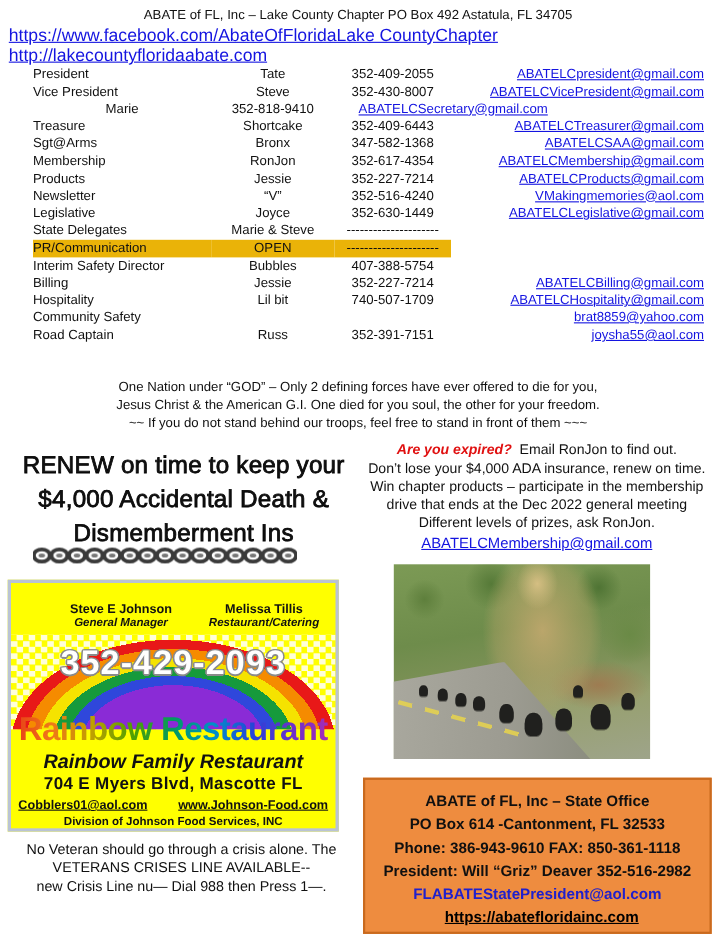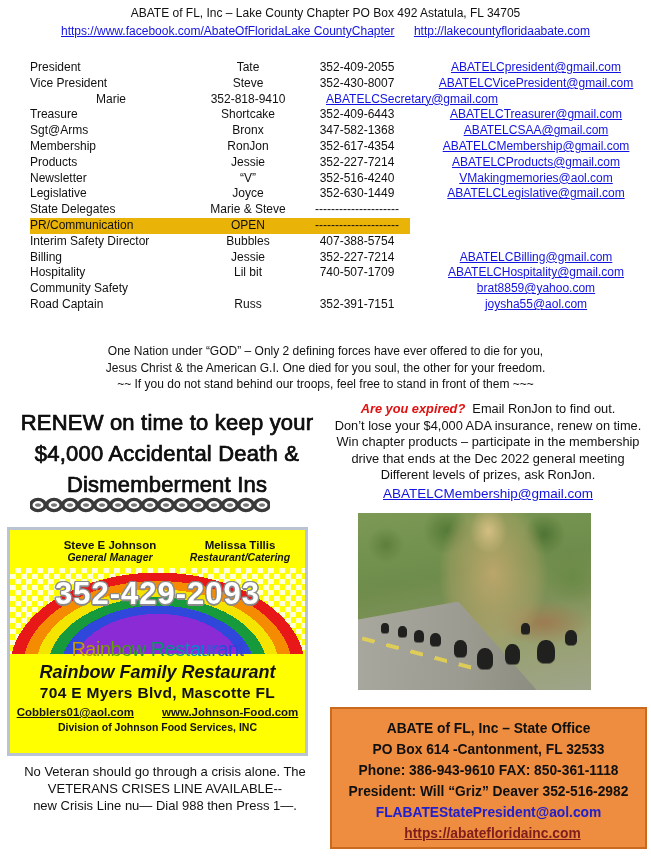--- a/index.html
+++ b/index.html
@@ -5,64 +5,64 @@
   * { margin:0; padding:0; box-sizing:border-box; }
   html,body { background:#ffffff; }
   body {
     width:651px; height:857px; position:relative; overflow:hidden;
     font-family:"Liberation Sans","DejaVu Sans",sans-serif; color:#111;
   }
   .link { color:#1414E0; text-decoration:underline; cursor:pointer; }
 
   
   .header { position:absolute; top:6px; left:0; width:651px; text-align:center; font-size:12px; }
-  .h-links { position:absolute; top:24px; left:0; width:651px; text-align:center; font-size:12px; }
+  .h-links { position:absolute; top:24px; left:0; width:651px; text-align:left; font-size:16px; }
   .h-links a { margin:0 8px; }
 
   
   .officers { position:absolute; top:60px; left:30px; width:610px; font-size:12px; }
   .orow { display:grid; grid-template-columns:162px 112px 106px 1fr; line-height:15.8px; height:15.8px; }
   .c-role { text-align:left; }
   .c-name { text-align:center; }
   .c-phone { text-align:center; }
-  .c-email { text-align:center; padding-left:22px; white-space:nowrap; }
+  .c-email { text-align:right; padding-left:22px; white-space:nowrap; }
   .orow.hl .c-role, .orow.hl .c-name, .orow.hl .c-phone { background:#eab308; }
 
   
   .quote { position:absolute; top:343px; left:0; width:651px; text-align:center; font-size:12px; line-height:16.5px; }
 
   
   .renew { position:absolute; top:407px; left:0; width:334px; text-align:center;
            font-size:22px; font-weight:normal; line-height:31px; -webkit-text-stroke:0.7px #000; letter-spacing:0.2px; }
 
   
   .expired { position:absolute; top:401px; left:327px; width:322px; text-align:center; font-size:12.8px; line-height:16.6px; }
   .expired .red { color:#E01010; font-weight:bold; font-style:italic;margin-top:12px; }
   .expired .mail { display:inline-block; margin-top:2px; font-size:13.5px; }
 
   
   .chain { position:absolute; top:496px; left:30px; width:240px; height:18px; }
 
   
   .ad { position:absolute; top:527px; left:7px; width:301px; height:229px;
         background:#FFFF00; border:3px solid #B9C3D4; text-align:center; overflow:hidden; }
-  .ad-names { display:flex; padding-top:9px;margin-left:35px; }
+  .ad-names { display:flex; padding-top:18px;margin-left:35px; }
   .ad-names > div { width:50%; }
   .ad-names .nm { font-size:11.5px; font-weight:bold; }
   .ad-names .tt { font-size:10.5px; font-weight:bold; font-style:italic; }
   .rainbow { position:relative; margin-top:5px; height:86px;
     background:
       radial-gradient(ellipse 152px 98px at 50% 116%, #8A2BD6 0 55%, #2F47DB 55% 63.5%, #169A3C 63.5% 72%, #F5E300 72% 80%, #F58B00 80% 88.5%, #E81818 88.5% 97%, transparent 97%),
       repeating-conic-gradient(rgba(255,255,255,0.85) 0% 25%, rgba(255,255,255,0) 25% 50%);
     background-size:auto, 11px 11px; }
   .rainbow .phone { position:absolute; top:8px; left:0; width:100%;
     font-size:31px; font-weight:bold; color:#fff; letter-spacing:1px;
     text-shadow:-1.5px 0 #8a8a8a, 1.5px 0 #8a8a8a, 0 -1.5px #8a8a8a, 0 1.5px #8a8a8a,
                 -1px -1px #8a8a8a, 1px -1px #8a8a8a, -1px 1px #8a8a8a, 1px 1px #8a8a8a; }
-  .brand { position:relative; margin-top:-16px; font-size:20px; font-weight:normal; letter-spacing:-0.5px;
+  .brand { position:relative; margin-top:-16px; font-size:30px; font-weight:bold; letter-spacing:-0.5px;
     background:linear-gradient(90deg,#E63917,#F07818,#BFA000,#4FA000,#009A60,#0090C8,#2742D8,#7030C8,#B22BB2);
     -webkit-background-clip:text; background-clip:text; color:transparent; }
   .ad .subtitle { font-size:18px; font-weight:bold; font-style:italic; margin-top:1px; }
   .ad .addr { font-size:15.5px; font-weight:bold; letter-spacing:0.3px; margin-top:1px; }
   .ad-links { display:flex; justify-content:center; gap:28px; margin-top:4px;
     font-size:11.5px; font-weight:bold; }
   .ad-links a { color:#111; text-decoration:underline; cursor:pointer; }
   .ad .division { font-size:10.5px; font-weight:bold; margin-top:3px; }
 
   
@@ -81,21 +81,21 @@
     clip-path:polygon(0 22%, 58% 0, 100% 100%, 0 100%); }
   .photo .dash { position:absolute; bottom:19%; left:1%; width:52%; height:4px; transform:rotate(15deg);
     background:repeating-linear-gradient(90deg,#E8D44C 0 13px, transparent 13px 25px); opacity:.85; }
   .rider { position:absolute; background:#20201E; border-radius:45% 45% 32% 32%; box-shadow:0 1px 0 rgba(0,0,0,.4); }
 
   
   .state-box { position:absolute; top:707px; left:330px; width:317px; height:142px;
     background:#EE8C3F; border:2px solid #C96A1E; text-align:center; padding-top:9px;
     font-size:13.8px; font-weight:bold; line-height:21px; color:#101010; }
   .state-box .mail { color:#2020CC; text-decoration:none; display:block; cursor:pointer; }
-  .state-box .url { color:#7f1d1d; text-decoration:underline; display:block; cursor:pointer;padding-left:8px; }
+  .state-box .url { color:#000000; text-decoration:underline; display:block; cursor:pointer;padding-left:8px; }
 
   
   .veterans { position:absolute; top:763px; left:0; width:330px; text-align:center;
     font-size:13px; line-height:17px; }
 </style>
 </head>
 <body>
 
 <div class="page">
 

